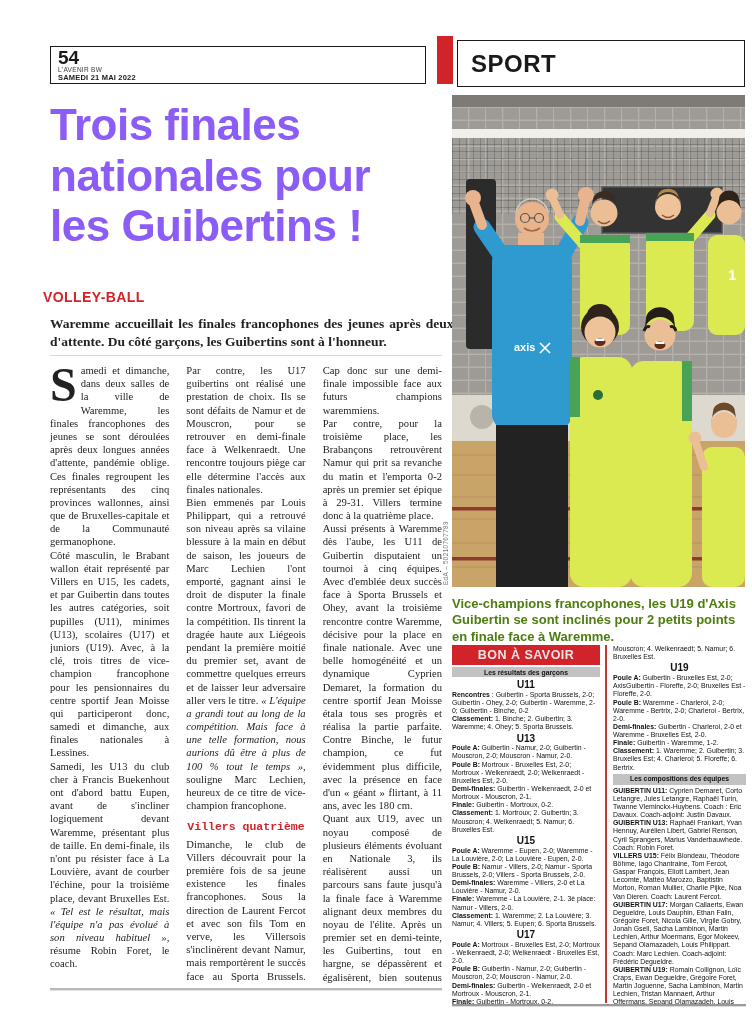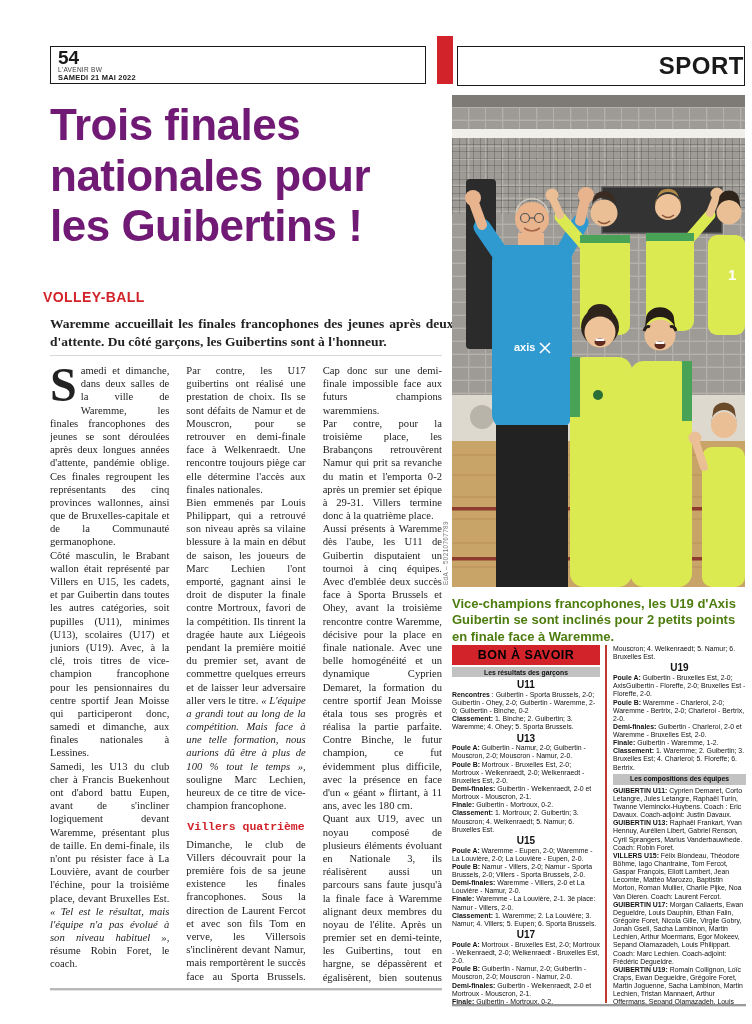--- a/index.html
+++ b/index.html
@@ -5,26 +5,26 @@
   html,body{margin:0;padding:0;background:#e9e9e9;}
   .page{position:relative;width:752px;height:1024px;background:#ffffff;overflow:hidden;
         font-family:"Liberation Sans",sans-serif;color:#1a1a1a;}
   
   .folio-box{position:absolute;left:50px;top:46px;width:376px;height:38px;
              border:1.5px solid #1a1a1a;box-sizing:border-box;padding:2px 0 16px 7px;}
   .folio-num{font-size:19px;font-weight:bold;line-height:17px;}
   .folio-masthead{font-size:6.5px;color:#3a3a3a;letter-spacing:.3px;line-height:7px;}
   .folio-date{font-size:7.5px;font-weight:bold;letter-spacing:.2px;line-height:9px;}
   .section-bar{position:absolute;left:437px;top:36px;width:16px;height:48px;background:#d2232a;}
-  .section-box{position:absolute;left:457px;top:46px;width:288px;height:40px;
-               border:1.5px solid #1a1a1a;box-sizing:border-box;display:flex;align-items:center;justify-content:flex-end;}
+  .section-box{position:absolute;left:457px;top:40px;width:288px;height:47px;
+               border:1.5px solid #1a1a1a;box-sizing:border-box;display:flex;align-items:center;}
   .section-title{font-size:24px;font-weight:bold;letter-spacing:.5px;padding-left:13px;}
   
   .headline{position:absolute;left:50px;top:100px;width:385px;font-size:44px;font-weight:bold;
-            line-height:1.15;letter-spacing:-.5px;color:#701a75;}
+            line-height:1.15;letter-spacing:-.5px;color:#8b5cf6;}
   .kicker{position:absolute;left:43px;top:289px;font-size:14px;font-weight:bold;color:#d2232a;
           letter-spacing:.4px;}
   .lede{position:absolute;left:50px;top:315px;width:428px;font-family:"Liberation Serif",serif;
         font-size:13.5px;font-weight:bold;line-height:1.3;text-align:justify;color:#222;}
   .lede-rule{position:absolute;left:50px;top:355px;width:392px;height:1px;background:#d8d8d8;}
   
   .article-body{position:absolute;left:50px;top:364px;width:392px;height:622px;
                 column-count:3;column-gap:17px;column-fill:auto;overflow:hidden;
                 font-family:"Liberation Serif",serif;font-size:10.6px;line-height:1.245;
                 text-align:justify;color:#1c1c1c;hyphens:auto;}
@@ -39,21 +39,21 @@
   
   .photo{position:absolute;left:452px;top:95px;width:293px;height:492px;overflow:hidden;background:#a29f9a;}
   .photo-credit{position:absolute;left:442px;top:585px;transform:rotate(-90deg);
                 transform-origin:left top;font-size:6.3px;color:#777;letter-spacing:.4px;white-space:nowrap;}
   .caption{position:absolute;left:452px;top:596px;width:294px;font-size:13px;font-weight:bold;
            line-height:1.25;color:#4d7c0f;}
   
   .box-left{position:absolute;left:452px;top:645px;width:148px;height:360px;overflow:hidden;}
   .box-right{position:absolute;left:613px;top:645px;width:133px;height:360px;overflow:hidden;}
   .box-vrule{position:absolute;left:605px;top:645px;width:2px;height:358px;background:#c0392f;}
-  .box-title{background:#d2232a;color:#000000;font-size:12.5px;font-weight:bold;text-align:center;
+  .box-title{background:#d2232a;color:#e5e5e5;font-size:12.5px;font-weight:bold;text-align:center;
              letter-spacing:.5px;padding:3px 0;}
   .box-subbar,.box-bar{background:#c2c2c2;color:#111;font-size:6.8px;font-weight:bold;
              text-align:center;padding:1.5px 0;margin:2px 0;}
   .box-col{font-size:6.9px;line-height:1.18;color:#111;}
   .box-h{font-weight:bold;text-align:center;font-size:10px;margin-top:1px;}
   .box-line{margin:0;}
   .box-line b{font-weight:bold;}
   .box-rule{position:absolute;left:452px;top:1004px;width:294px;height:2px;
             background:#9a9a9a;border-bottom:1px solid #dedede;}
 </style>

